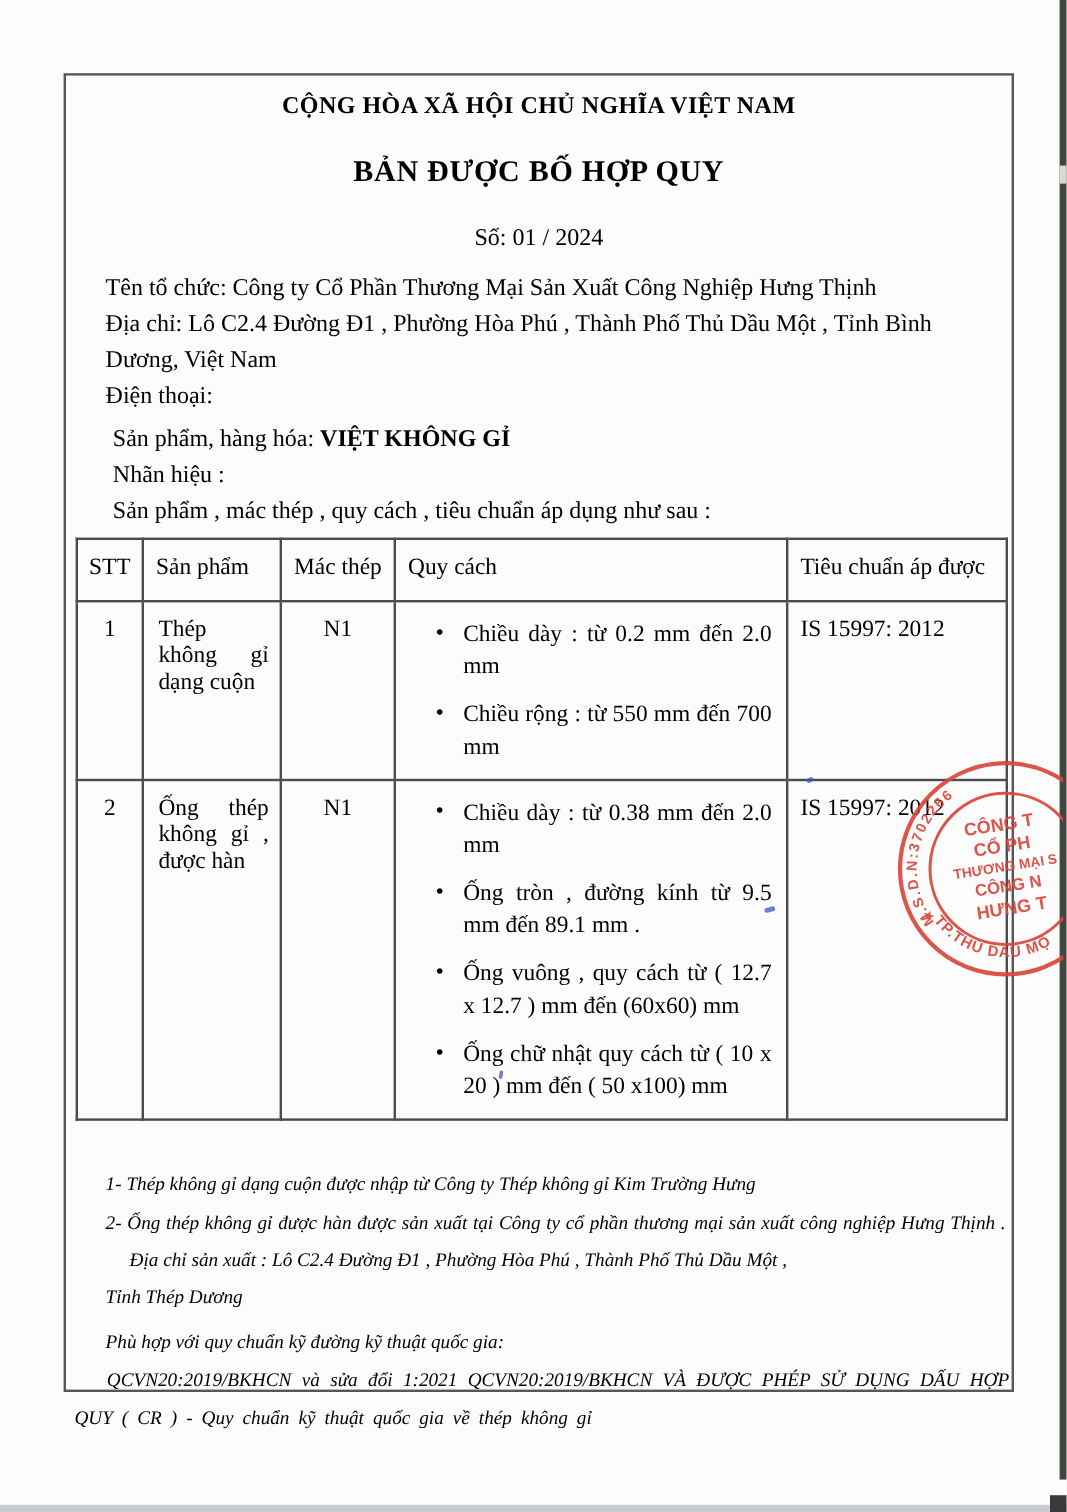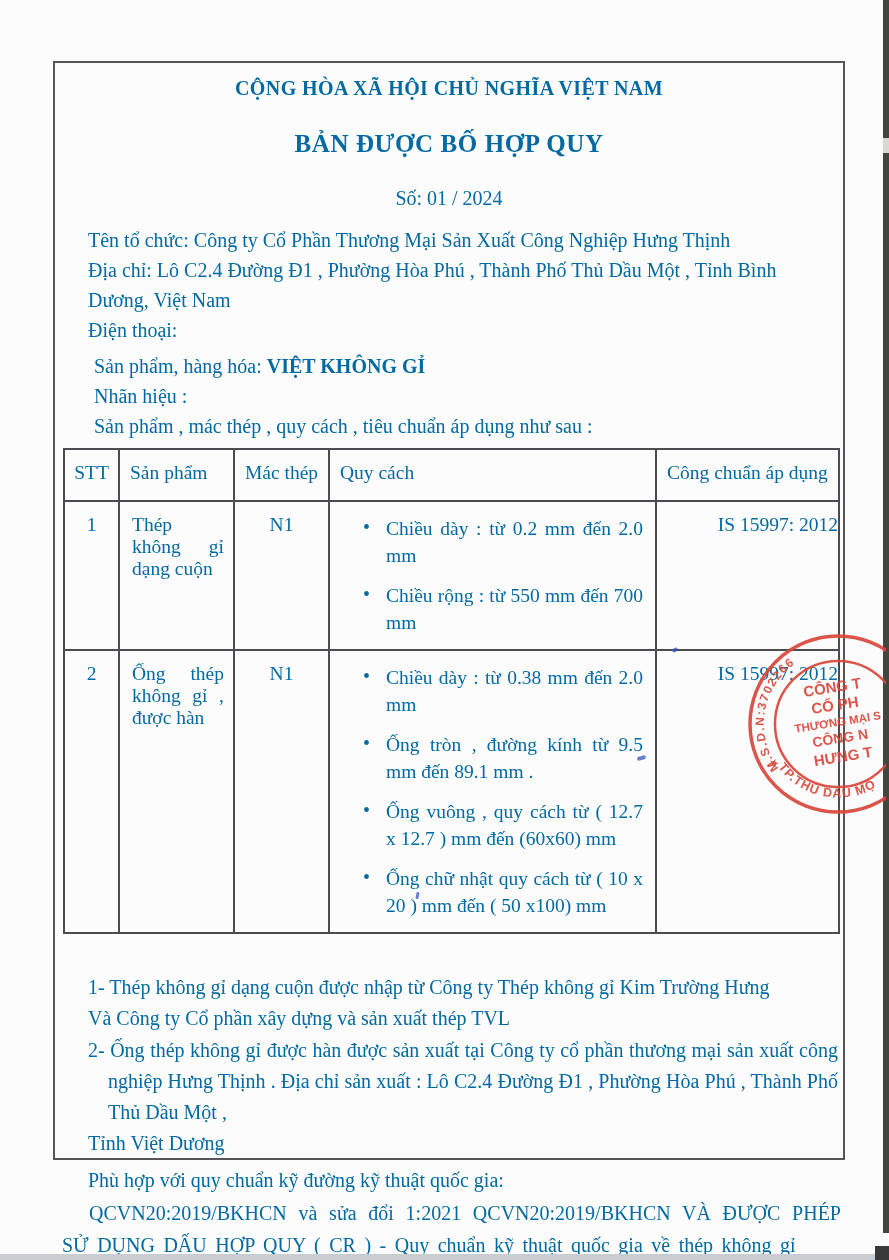--- a/index.html
+++ b/index.html
@@ -1,20 +1,20 @@
 <!DOCTYPE html>
 <html><head>
 <meta charset="utf-8">
 <style>
   html,body{margin:0;padding:0;background:#e9e9e9;}
   .scan{
     position:relative;width:889px;height:1260px;margin:0 auto;
     background:#fcfcfd;overflow:hidden;
     font-family:"Liberation Serif","DejaVu Serif",serif;
-    color:#0369a1;
+    color:#000000;
   }
   
   .edge-right{position:absolute;left:883px;top:0;width:6px;height:1233px;background:#41463f;}
   .edge-notch{position:absolute;left:883px;top:138px;width:6px;height:15px;background:#d9d9d3;}
   .bottom-bar{position:absolute;left:0;top:1254px;width:889px;height:6px;background:#c9ccd0;}
   .corner-block{position:absolute;left:875px;top:1246px;width:14px;height:14px;background:#3a3a3a;}
 
   
   .border-box{
     position:absolute;left:53px;top:61px;width:788px;height:1095px;
@@ -43,33 +43,33 @@
   table.spec th,table.spec td{border:2px solid #4b4b50;}
   table.spec th{
     height:42px;font-weight:normal;text-align:left;vertical-align:middle;
     padding:2px 4px 6px 10px;
   }
   table.spec th.ctr{text-align:center;padding-left:4px;}
   table.spec td{vertical-align:top;}
   td.stt{text-align:center;padding-top:12px;}
   td.product{text-align:justify;padding:12px 9px 0 12px;}
   td.grade{text-align:center;padding-top:12px;}
-  td.standard{padding:12px 0 0 10px;text-align:right;}
+  td.standard{padding:12px 0 0 10px;}
   td.specs{padding:4px 12px 0 30px;}
   ul.specs{list-style:none;margin:0;padding:0;}
   ul.specs li{
     position:relative;padding-left:26px;margin:9px 0 13px 0;
     line-height:27px;text-align:justify;max-width:258px;font-family:Liberation Serif, serif;
   }
   ul.specs li::before{content:"•";position:absolute;left:3px;top:-1px;font-size:20px;}
   tr.r1 td{height:92px;}
   tr.r2 td{height:238px;}
 
   .notes{margin-top:38px;}
-  .notes p{margin:0 5px 0 33px;font-size:20px;line-height:31px;}
+  .notes p{margin:0 5px 0 33px;font-size:16px;line-height:31px;font-style:italic;}
   .notes p span{display:block;}
   .notes .hang{padding-left:20px;text-indent:-20px;text-align:justify;margin-top:1px;}
   .notes .intro{margin-top:6px;}
   .notes .conf{
     margin:1px 2px 0 7px;text-indent:27px;text-align:justify;
     word-spacing:3.5px;line-height:32px;
   }
 
   
   .stamp{position:absolute;left:738px;top:630px;z-index:5;opacity:.92;}
@@ -108,21 +108,21 @@
           <col class="c3">
           <col class="c4">
           <col class="c5">
         </colgroup>
       <tbody>
           <tr>
         <th class="ctr">STT</th>
         <th>Sản phẩm</th>
         <th>Mác thép</th>
         <th>Quy cách</th>
-        <th>Công chuẩn áp dụng</th>
+        <th>Tiêu chuẩn áp được</th>
       </tr>
       <tr class="r1">
         <td class="stt">1</td>
         <td class="product">Thép không gỉ dạng cuộn</td>
         <td class="grade">N1</td>
         <td class="specs">
           <ul class="specs">
             <li>Chiều dày : từ 0.2 mm đến 2.0 mm</li>
             <li>Chiều rộng : từ 550 mm đến 700 mm</li>
           </ul>
@@ -142,24 +142,23 @@
           </ul>
         </td>
         <td class="standard">IS 15997: 2012</td>
       </tr>
     </tbody>
       </table>
 
     <div class="notes">
       <p>
           <span>1- Thép không gỉ dạng cuộn được nhập từ Công ty Thép không gỉ Kim Trường Hưng</span>
-          <span>Và Công ty Cổ phần xây dựng và sản xuất thép TVL</span>
         </p>
       <p class="hang">2- Ống thép không gỉ được hàn được sản xuất tại Công ty cổ phần thương mại sản xuất công nghiệp Hưng Thịnh . Địa chỉ sản xuất : Lô C2.4 Đường Đ1 , Phường Hòa Phú , Thành Phố Thủ Dầu Một ,</p>
-      <p>Tỉnh Việt Dương</p>
+      <p>Tỉnh Thép Dương</p>
       <p class="intro">Phù hợp với quy chuẩn kỹ đường kỹ thuật quốc gia:</p>
       <p class="conf">QCVN20:2019/BKHCN và sửa đổi 1:2021 QCVN20:2019/BKHCN VÀ ĐƯỢC PHÉP SỬ DỤNG DẤU HỢP QUY ( CR ) -  Quy chuẩn kỹ thuật quốc gia về thép không gỉ</p>
     </div>
 
   </div>
 
   <svg class="stamp" width="148" height="196" viewBox="0 0 148 196" xmlns="http://www.w3.org/2000/svg">
     <circle cx="100" cy="94" r="88" fill="none" stroke="#d9473b" stroke-width="3.5"></circle>
     <circle cx="100" cy="94" r="63" fill="none" stroke="#d9473b" stroke-width="2.5"></circle>
     <defs>

